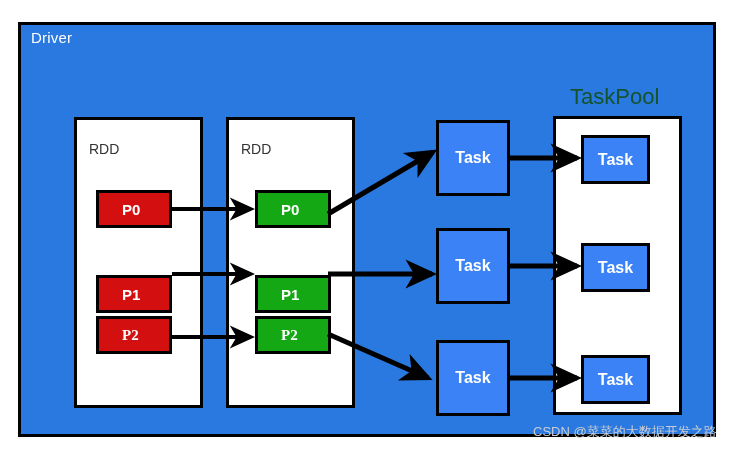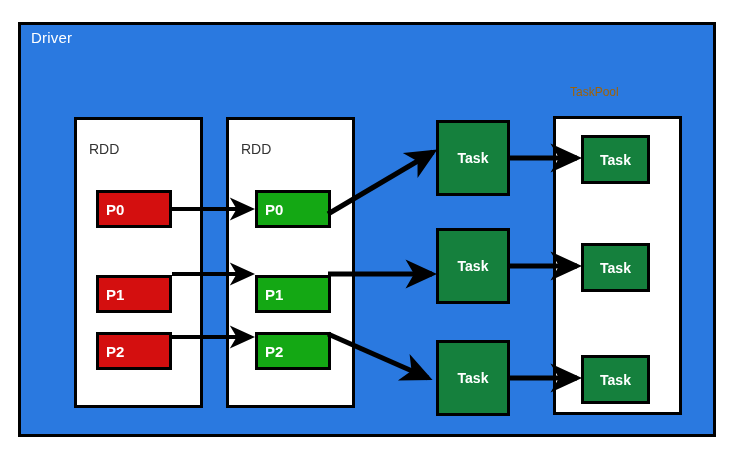--- a/index.html
+++ b/index.html
@@ -16,35 +16,35 @@
   
   .rdd-box{position:absolute;top:117px;width:129px;height:291px;background:#ffffff;
        border:3px solid #000000;box-sizing:border-box;}
   .rdd-1{left:74px;}
   .rdd-2{left:226px;}
   .rdd-label{position:absolute;left:12px;top:22px;color:#333333;font-size:14px;line-height:1;}
 
   
   .part{position:absolute;width:76px;height:38px;border:3px solid #000000;
        box-sizing:border-box;color:#ffffff;font-size:15px;font-weight:bold;
-       display:flex;align-items:center;padding-left:7px;line-height:1;}
+       display:flex;align-items:center;padding-left:23px;line-height:1;}
   .part.red{background:#d40f0f;left:96px;}
   .part.green{background:#14a814;left:255px;}
-  .r0{top:190px;} .r1{top:255px;margin-top:20px;} .r2{top:332px;}
+  .r0{top:190px;} .r1{top:255px;margin-top:20px;} .r2{top:316px;font-family:Liberation Serif, serif;}
 
   
-  .task{position:absolute;background:#15803d;border:3px solid #000000;
-       box-sizing:border-box;color:#ffffff;font-size:14px;font-weight:bold;
+  .task{position:absolute;background:#3b82f6;border:3px solid #000000;
+       box-sizing:border-box;color:#ffffff;font-size:16px;font-weight:bold;
        display:flex;align-items:center;justify-content:center;line-height:1;}
   .task-outer{left:436px;width:74px;height:76px;}
   .t0{top:120px;} .t1{top:228px;} .t2{top:340px;}
 
   
-  .pool-label{position:absolute;left:570px;top:86px;color:#a16207;
-       font-size:12px;line-height:1;}
+  .pool-label{position:absolute;left:570px;top:86px;color:#14532d;
+       font-size:22px;line-height:1;}
   .pool-box{position:absolute;left:553px;top:116px;width:129px;height:299px;
        background:#ffffff;border:3px solid #000000;box-sizing:border-box;}
   .task-inner{left:581px;width:69px;height:49px;}
   .p0{top:135px;} .p1{top:243px;} .p2{top:355px;}
 
   
   #arrows{position:absolute;left:0;top:0;width:735px;height:457px;pointer-events:none;}
 
   
   .watermark{position:absolute;left:533px;top:425px;color:#c9cdd2;font-size:13px;
@@ -95,14 +95,15 @@
 
     <line x1="328" y1="214" x2="433" y2="152" stroke="#000000" stroke-width="5" marker-end="url(#ah)"></line>
     <line x1="328" y1="274" x2="432" y2="274" stroke="#000000" stroke-width="5" marker-end="url(#ah)"></line>
     <line x1="328" y1="334" x2="428" y2="378" stroke="#000000" stroke-width="5" marker-end="url(#ah)"></line>
 
     <line x1="510" y1="158" x2="577" y2="158" stroke="#000000" stroke-width="5" marker-end="url(#ah)"></line>
     <line x1="510" y1="266" x2="577" y2="266" stroke="#000000" stroke-width="5" marker-end="url(#ah)"></line>
     <line x1="510" y1="378" x2="577" y2="378" stroke="#000000" stroke-width="5" marker-end="url(#ah)"></line>
   </svg>
 
+  <div class="watermark">CSDN @菜菜的大数据开发之路</div>
 
 </div>
 
 </body></html>

